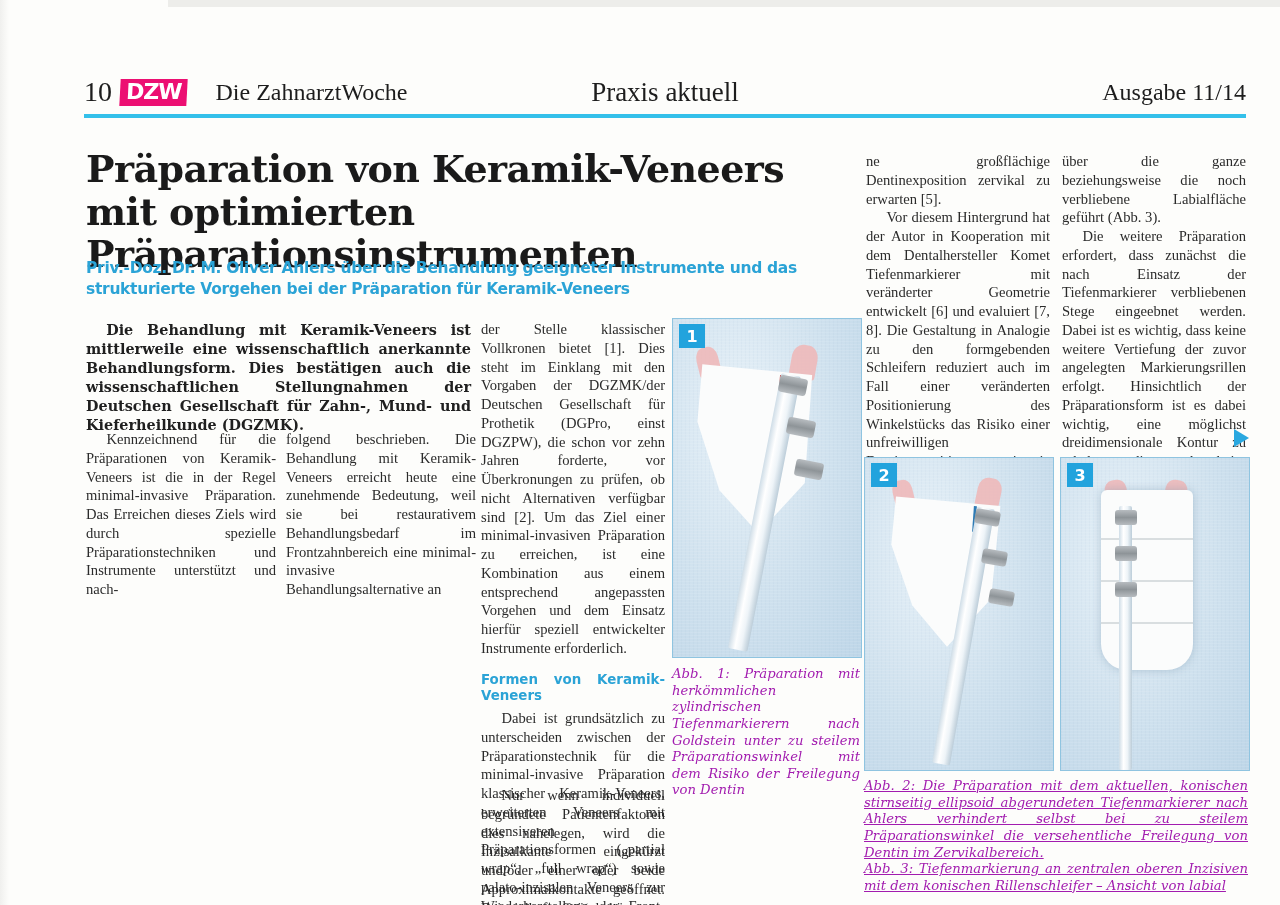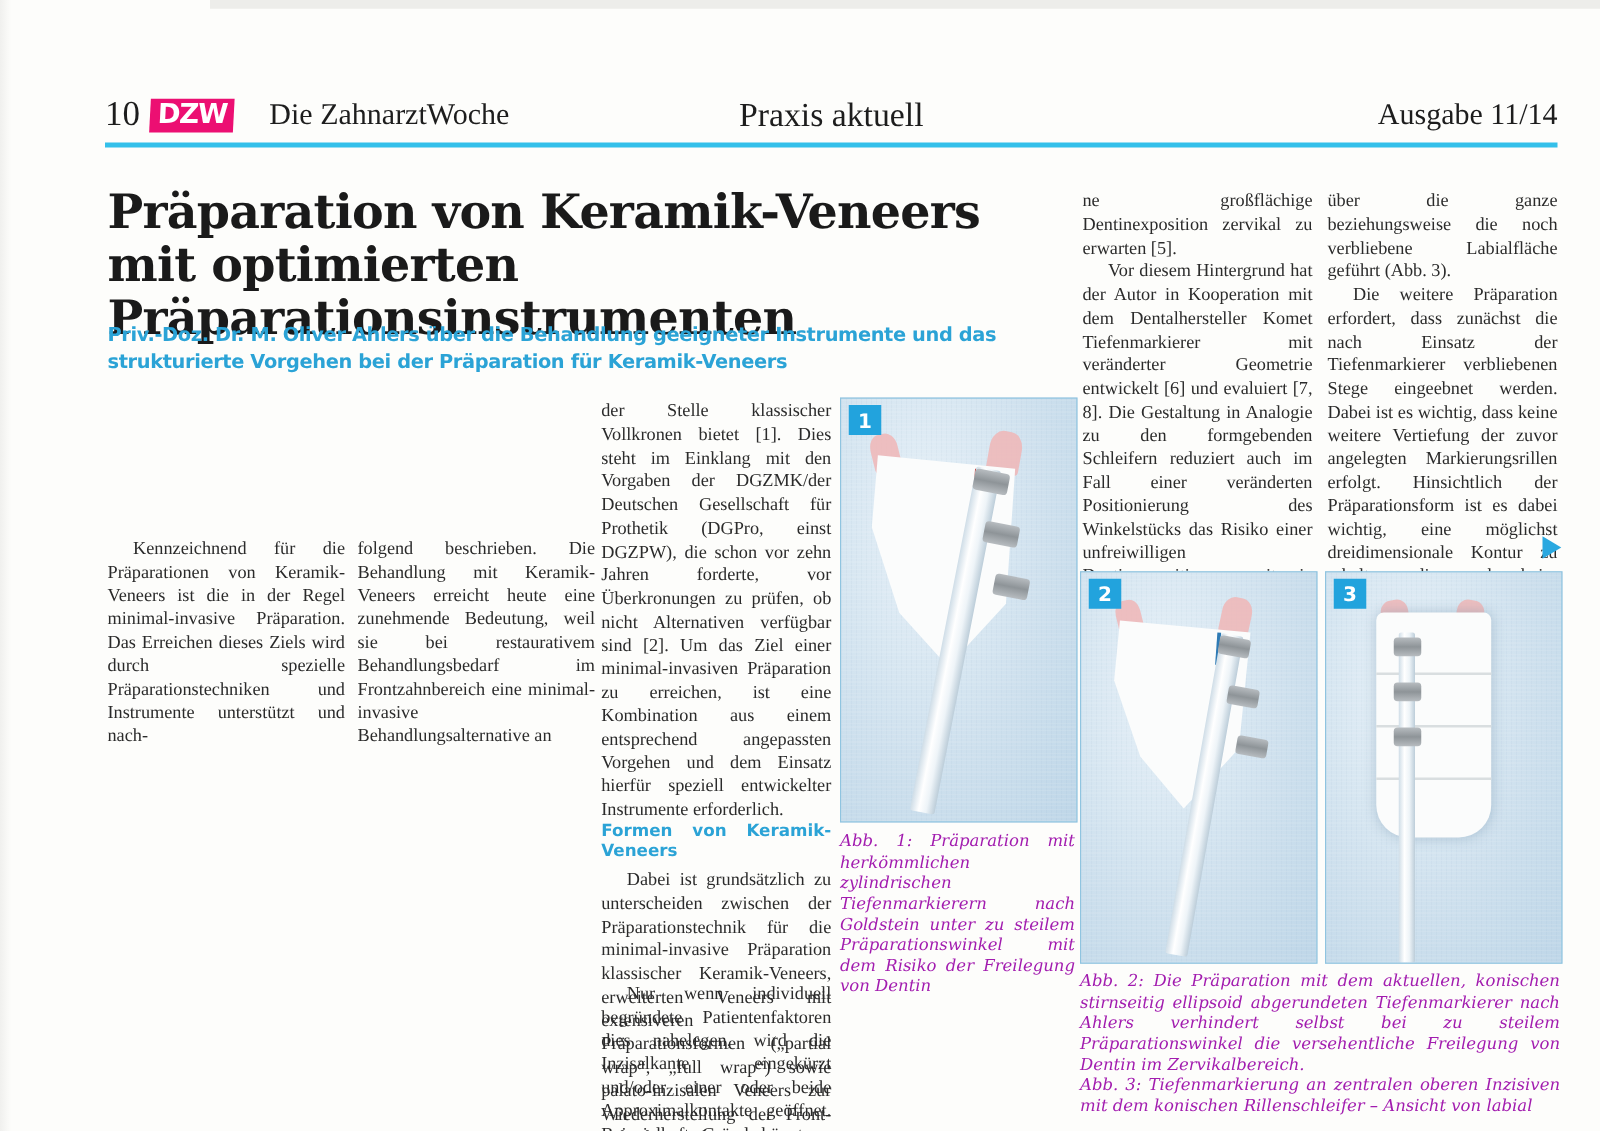--- a/index.html
+++ b/index.html
@@ -139,20 +139,21 @@
   .c3 { left: 481px; top: 320px; width: 184px; }
   .c3b { left: 481px; top: 786px; width: 184px; }
   .c4 { left: 866px; top: 152px; width: 184px; }
   .c5 { left: 1062px; top: 152px; width: 184px; }
   .subsec {
     font-family: "DejaVu Sans", sans-serif;
     font-weight: bold;
     font-size: 13.4px;
     line-height: 1.22;
     color: #2ba3d6;
+    margin-top: 14px;
     margin-bottom: 5px;
   }
   
   .figure {
     position: absolute;
     background: #cfe2ef;
     border: 1px solid #8fc4e0;
     overflow: hidden;
   }
   .fig1 { left: 672px; top: 318px; width: 188px; height: 338px; }
@@ -189,21 +190,21 @@
     position: absolute;
     font-family: "DejaVu Serif", serif;
     font-style: italic;
     font-size: 13.2px;
     line-height: 1.26;
     color: #a21caf;
     text-align: justify;
   }
   .cap1 { left: 672px; top: 666px; width: 188px; }
   .cap23 { left: 864px; top: 778px; width: 384px; }
-  .cap23 p { margin: 0; }
+  .cap23 p { margin: 0; text-decoration: underline; }
   .arrow-marker {
     position: absolute;
     left: 1234px;
     top: 429px;
     width: 0; height: 0;
     border-left: 15px solid #2aa8e0;
     border-top: 9px solid transparent;
     border-bottom: 9px solid transparent;
   }
   .scan-edge-left {
@@ -256,20 +257,23 @@
     <span class="dzw-logo">DZW</span>
     <span class="masthead-name">Die ZahnarztWoche</span>
     <span class="masthead-section">Praxis aktuell</span>
     <span class="masthead-issue">Ausgabe 11/14</span>
   </div>
   <div class="rule-top"></div>
 
   <div class="headline">Präparation von Keramik-Veneers mit optimierten Präparationsinstrumenten</div>
   <div class="subhead">Priv.-Doz. Dr. M. Oliver Ahlers über die Behandlung geeigneter Instrumente und das strukturierte Vorgehen bei der Präparation für Keramik-Veneers</div>
 
+  <div class="lead">
+    <span style="padding-left:1.4em">Die Behandlung mit Keramik-Veneers ist mittlerweile eine wissenschaftlich anerkannte Behandlungsform. Dies bestätigen auch die wissenschaftlichen Stellungnahmen der Deutschen Gesellschaft für Zahn-, Mund- und Kieferheilkunde (DGZMK).</span>
+  </div>
 
   <div class="col c2">
     <p>folgend beschrieben. Die Behandlung mit Keramik-Veneers erreicht heute eine zunehmende Bedeutung, weil sie bei restaurativem Behandlungsbedarf im Frontzahnbereich eine minimal-invasive Behandlungsalternative an</p>
   </div>
 
   <div class="col c1">
     <p style="text-indent:1.4em">Kennzeichnend für die Präparationen von Keramik-Veneers ist die in der Regel minimal-invasive Präparation. Das Erreichen dieses Ziels wird durch spezielle Präparationstechniken und Instrumente unterstützt und nach-</p>
   </div>
 
   <div class="col c3">

